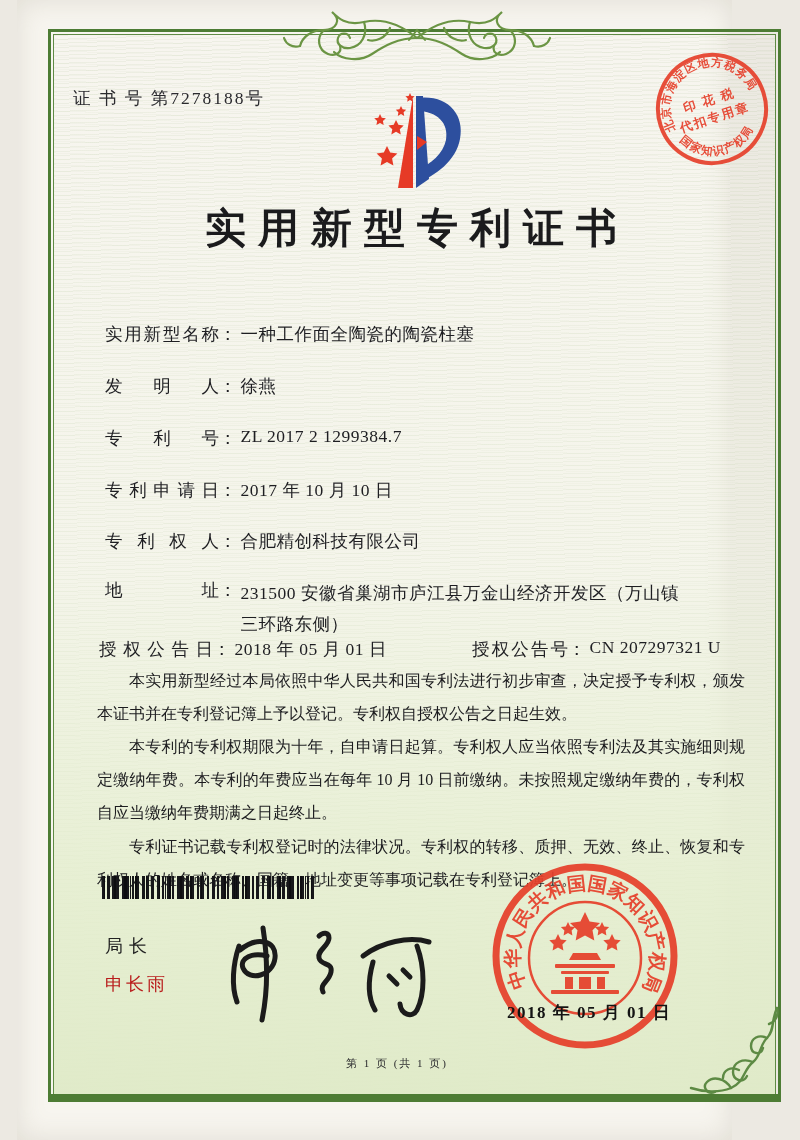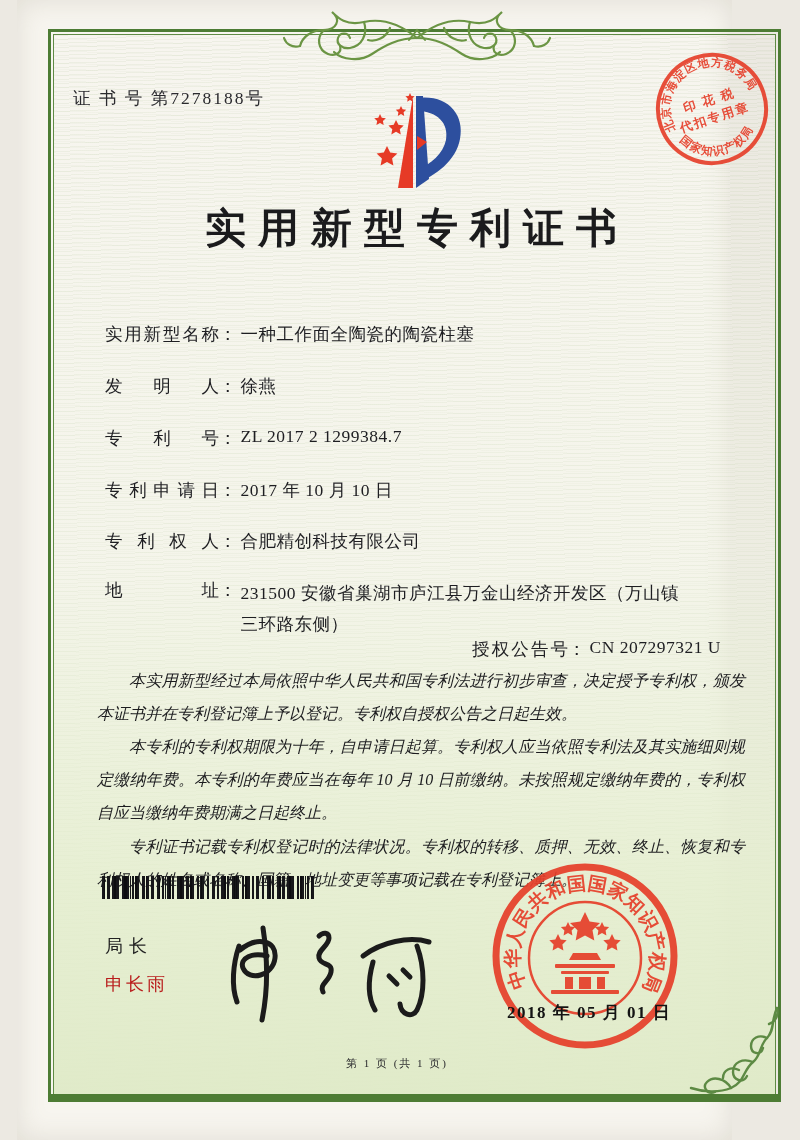--- a/index.html
+++ b/index.html
@@ -52,21 +52,21 @@
     text-align:justify; text-align-last:justify;
   }
   .fcolon { display:inline-block; vertical-align:top; }
   .fvalue { display:inline-block; padding-left:4px; vertical-align:top; letter-spacing:.5px; }
   .fvalue.wrap { width:452px; white-space:normal; line-height:1.75; }
   .grant-no-group { position:absolute; left:455px; top:0; }
   .paragraphs {
     position:absolute; left:80px; top:664px; width:648px;
     font-size:16px; line-height:2.07; color:#1c1c1f; text-align:justify;
   }
-  .paragraphs p { text-indent:2em;font-style:italic; }
+  .paragraphs p { text-indent:2em; }
   .barcode {
     position:absolute; left:85px; top:876px; width:212px; height:23px;
     background:
       repeating-linear-gradient(90deg, #17171a 0 2px, transparent 2px 5px),
       repeating-linear-gradient(90deg, #17171a 0 1px, transparent 1px 7px),
       repeating-linear-gradient(90deg, #0d0d10 0 3px, transparent 3px 11px);
   }
   .director-title { position:absolute; left:88px; top:934px; font-size:18px; letter-spacing:6px; color:#222; }
   .director-name  { position:absolute; left:88px; top:972px; font-size:18px; letter-spacing:3px; color:#b91c1c; }
   .signature { position:absolute; left:196px; top:898px; }
@@ -160,20 +160,23 @@
   <div class="field-row" style="top:478px">
     <span class="flabel">专利申请日</span><span class="fcolon">：</span><span class="fvalue">2017 年 10 月 10 日</span>
   </div>
   <div class="field-row" style="top:529px">
     <span class="flabel">专利权人</span><span class="fcolon">：</span><span class="fvalue">合肥精创科技有限公司</span>
   </div>
   <div class="field-row" style="top:578px">
     <span class="flabel">地址</span><span class="fcolon">：</span><span class="fvalue wrap">231500 安徽省巢湖市庐江县万金山经济开发区（万山镇三环路东侧）</span>
   </div>
   <div class="field-row" style="top:637px; left:82px; width:680px">
+    <span>
+      <span class="flabel">授权公告日</span><span class="fcolon">：</span><span class="fvalue">2018 年 05 月 01 日</span>
+    </span>
     <span class="grant-no-group" style="position:absolute; left:373px;">
       <span class="flabel" style="width:96px">授权公告号</span><span class="fcolon">：</span><span class="fvalue">CN 207297321 U</span>
     </span>
   </div>
 
   <div class="paragraphs">
     <p>本实用新型经过本局依照中华人民共和国专利法进行初步审查，决定授予专利权，颁发本证书并在专利登记簿上予以登记。专利权自授权公告之日起生效。</p>
     <p>本专利的专利权期限为十年，自申请日起算。专利权人应当依照专利法及其实施细则规定缴纳年费。本专利的年费应当在每年 10 月 10 日前缴纳。未按照规定缴纳年费的，专利权自应当缴纳年费期满之日起终止。</p>
     <p>专利证书记载专利权登记时的法律状况。专利权的转移、质押、无效、终止、恢复和专利权人的姓名或名称、国籍、地址变更等事项记载在专利登记簿上。</p>
   </div>

